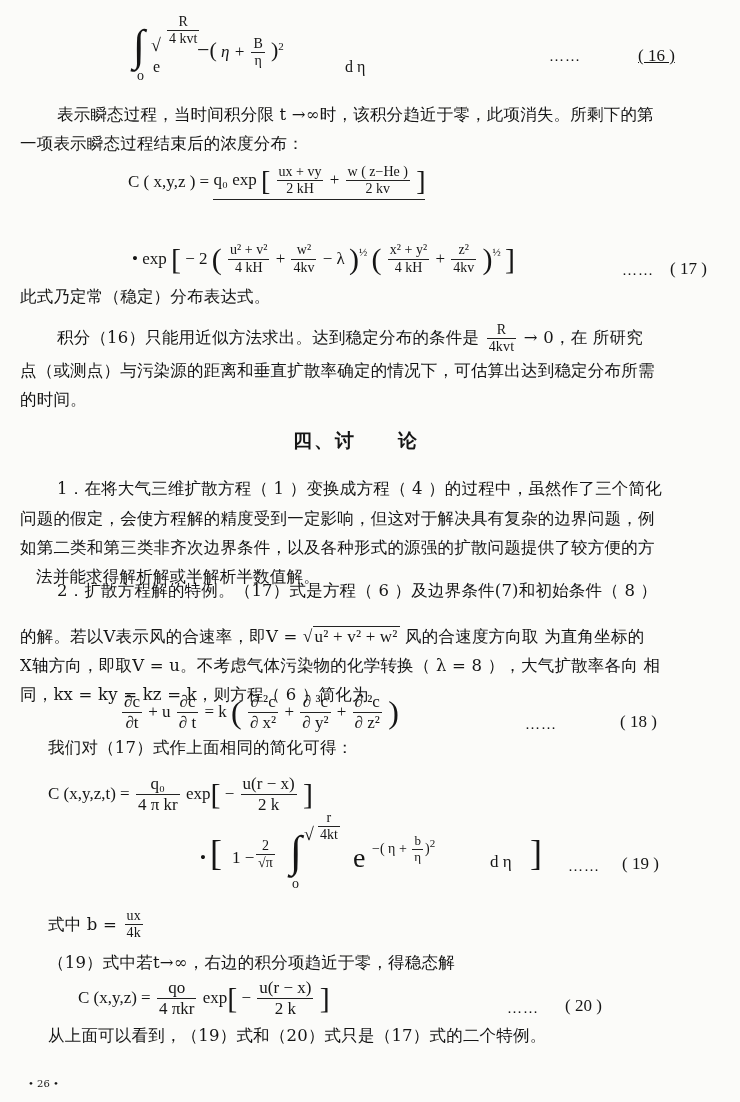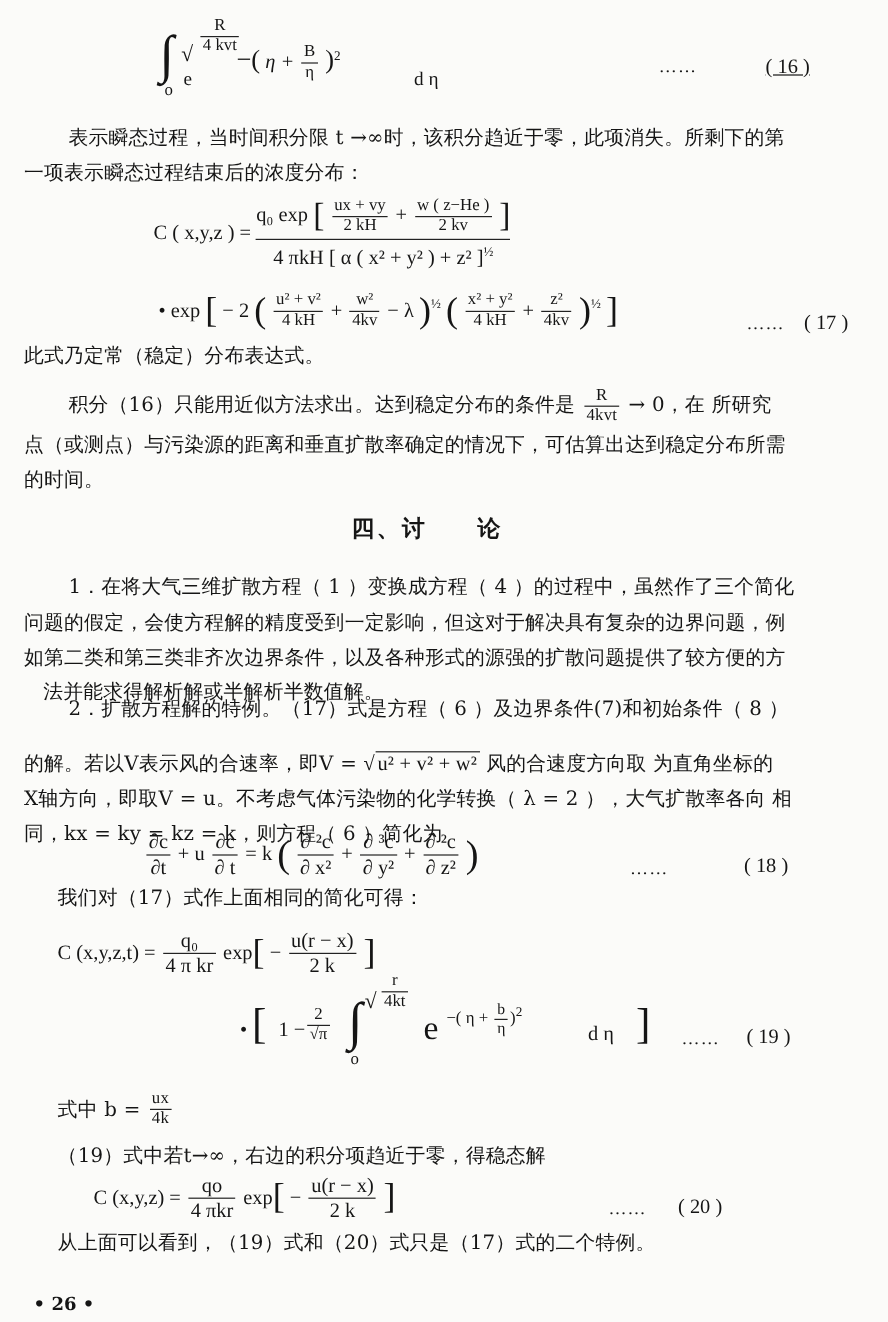--- a/index.html
+++ b/index.html
@@ -17,21 +17,21 @@
   .frac > span.num { border-bottom:1px solid #222; }
   .frac.small { font-size:14px; }
   .sqrt { display:inline-block; }
   .sqrt .rad { border-top:1px solid #222; padding:0 2px; }
   .big { font-size:34px; vertical-align:middle; }
   .bigger { font-size:44px; vertical-align:middle; font-weight:300; }
   .eqno { font-family:"Liberation Serif", serif; font-size:17px; }
   .dots { font-family:"Liberation Serif", serif; font-size:15px; letter-spacing:1px; }
   sup { font-size:11px; }
   .heading { font-size:19px; font-weight:bold; letter-spacing:2px; }
-  .footer { font-size:15px; font-weight:bold; }
+  .footer { font-size:10px; font-weight:normal; }
 </style>
 </head>
 <body>
 
 <div class="abs m" style="left:133px; top:18px; height:70px;">
   <span class="abs bigger" style="left:0; top:2px;">∫</span>
   <span class="abs" style="left:4px; top:50px; font-size:14px;">o</span>
   <span class="abs" style="left:18px; top:17px; font-size:18px;">√</span>
   <span class="abs frac small" style="left:32px; top:-4px;">
     <span class="num">R</span>
@@ -55,23 +55,20 @@
 <div class="abs m" style="left:128px; top:164px;">
   <span style="vertical-align:middle;">C ( x,y,z ) =</span>
   <span style="display:inline-block; vertical-align:middle;">
     <span style="display:block; border-bottom:1px solid #222; padding-bottom:2px;">
       <span>q₀ exp</span>
       <span class="big" style="font-size:28px;">[</span>
       <span class="frac small"><span class="num">ux + vy</span><span>2 kH</span></span>
       <span>+</span>
       <span class="frac small"><span class="num">w ( z−He )</span><span>2 kv</span></span>
       <span class="big" style="font-size:28px;">]</span>
-    </span>
-    <span style="display:block; text-align:center; padding-top:4px;">
-      <span>4 πkH [ α ( x² + y² ) + z² ]</span><sup>½</sup>
     </span>
   </span>
 </div>
 <div class="abs m" style="left:132px; top:242px;">
   <span style="vertical-align:middle;">• exp</span>
   <span class="big" style="font-size:30px;">[</span>
   <span style="vertical-align:middle;">− 2</span>
   <span class="big" style="font-size:30px;">(</span>
   <span class="frac small"><span class="num">u² + v²</span><span>4 kH</span></span>
   <span style="vertical-align:middle;">+</span>
@@ -104,21 +101,21 @@
 <div class="abs p" style="left:20px; top:508px;">问题的假定，会使方程解的精度受到一定影响，但这对于解决具有复杂的边界问题，例</div>
 <div class="abs p" style="left:20px; top:537px;">如第二类和第三类非齐次边界条件，以及各种形式的源强的扩散问题提供了较方便的方</div>
 <div class="abs p" style="left:20px; top:566px;margin-left:16px;">法并能求得解析解或半解析半数值解。</div>
 
 <div class="abs p" style="left:57px; top:580px;">2．扩散方程解的特例。（17）式是方程（ 6 ）及边界条件(7)和初始条件（ 8 ）</div>
 <div class="abs p" style="left:20px; top:626px;">
   <span>的解。若以V表示风的合速率，即V =</span>
   <span class="sqrt m"><span>√</span><span class="rad">u² + v² + w²</span></span>
   <span>风的合速度方向取 为直角坐标的</span>
 </div>
-<div class="abs p" style="left:20px; top:655px;">X轴方向，即取V = u。不考虑气体污染物的化学转换（ λ = 2 ），大气扩散率各向 相</div>
+<div class="abs p" style="left:20px; top:655px;">X轴方向，即取V = u。不考虑气体污染物的化学转换（ λ = 8 ），大气扩散率各向 相</div>
 <div class="abs p" style="left:20px; top:684px;">同，kx = ky = kz = k，则方程（ 6 ）简化为</div>
 
 <div class="abs m" style="left:120px; top:692px;">
   <span class="frac"><span class="num">∂c</span><span>∂t</span></span>
   <span style="vertical-align:middle;">+ u</span>
   <span class="frac"><span class="num">∂c</span><span>∂ t</span></span>
   <span style="vertical-align:middle;">= k</span>
   <span class="big" style="font-size:32px;">(</span>
   <span class="frac"><span class="num">∂ ²c</span><span>∂ x²</span></span>
   <span style="vertical-align:middle;">+</span>

